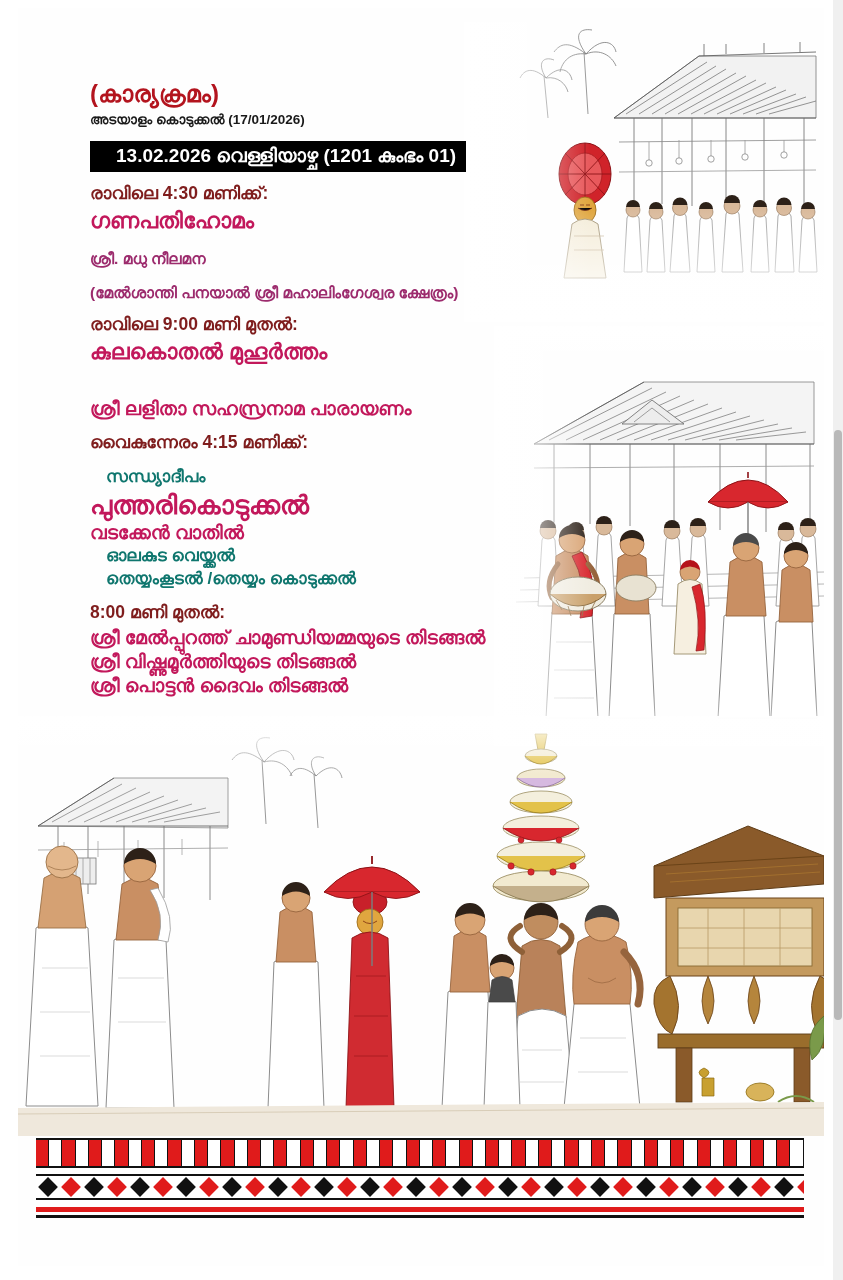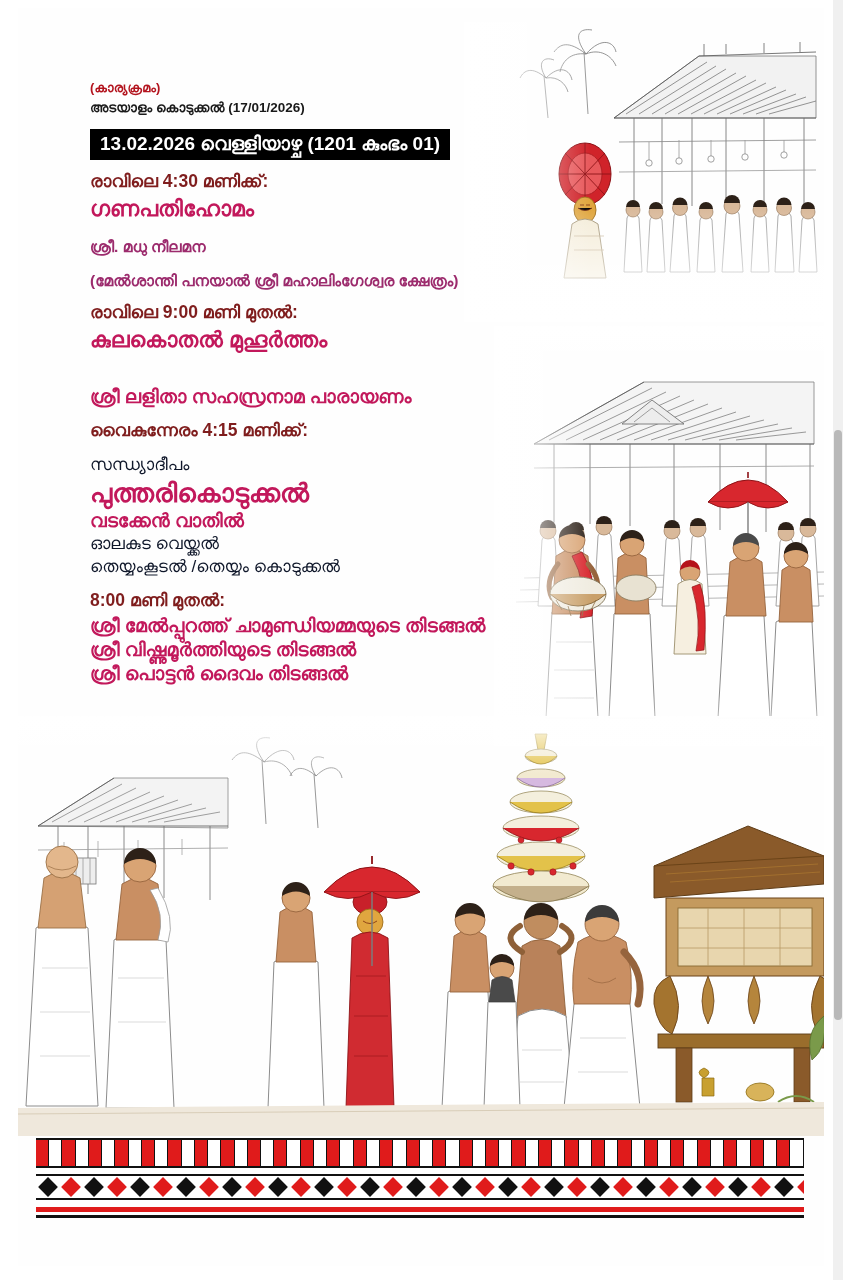--- a/index.html
+++ b/index.html
@@ -61,39 +61,39 @@
   .content {
     position: absolute;
     left: 72px;
     top: 72px;
     width: 470px;
     z-index: 5;
   }
 
   .kaaryakramam {
     color: #b3141e;
-    font-size: 13px;
+    font-size: 24px;
     font-weight: bold;
     letter-spacing: .2px;
     margin: 0 0 4px 0;
   }
   .adayalam {
     color: #1a1a1a;
     font-size: 13.5px;
     font-weight: bold;
     margin: 0 0 13px 0;
   }
 
   .date-bar {
     display: inline-block;
     background: #000000;
     color: #ffffff;
     font-size: 19px;
     font-weight: bold;
-    padding: 4px 10px 5px 10px;
+    padding: 4px 10px 5px 26px;
     white-space: nowrap;
     margin: 0 0 11px 0;
   }
 
   .time-line {
     color: #7f1d1d;
     font-size: 17.5px;
     font-weight: bold;
     margin: 0 0 4px 0;
   }
@@ -115,24 +115,24 @@
     font-weight: bold;
     margin: 0 0 2px 0;
   }
   .event-small {
     color: #9c2b6d;
     font-size: 15.5px;
     font-weight: bold;
     margin: 16px 0 2px 0;
   }
   .event-dark {
-    color: #0f172a;
+    color: #0f766e;
     font-size: 17px;
-    font-weight: normal;
-    margin: 0 0 3px 0;
+    font-weight: bold;
+    margin: 0 0 3px 16px;
   }
   .event-sub {
     color: #8a2f63;
     font-size: 16.5px;
     font-weight: bold;
     margin: 0 0 2px 0;
   }
   .gap-s { height: 10px; }
   .gap-l { height: 30px; }
 

